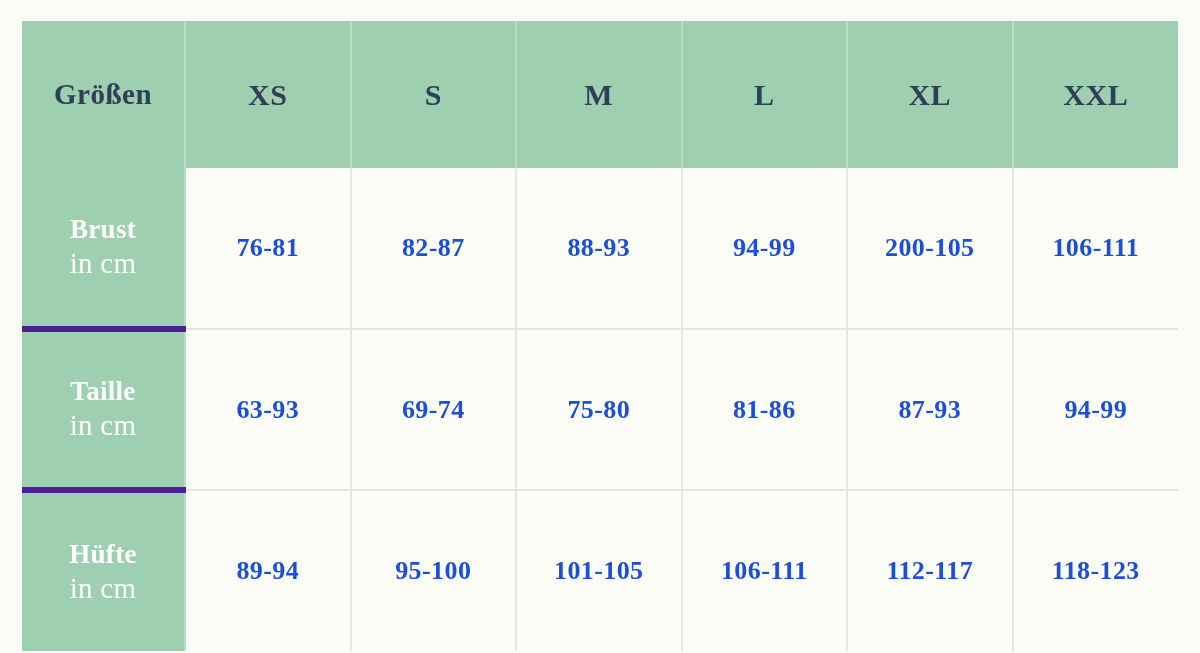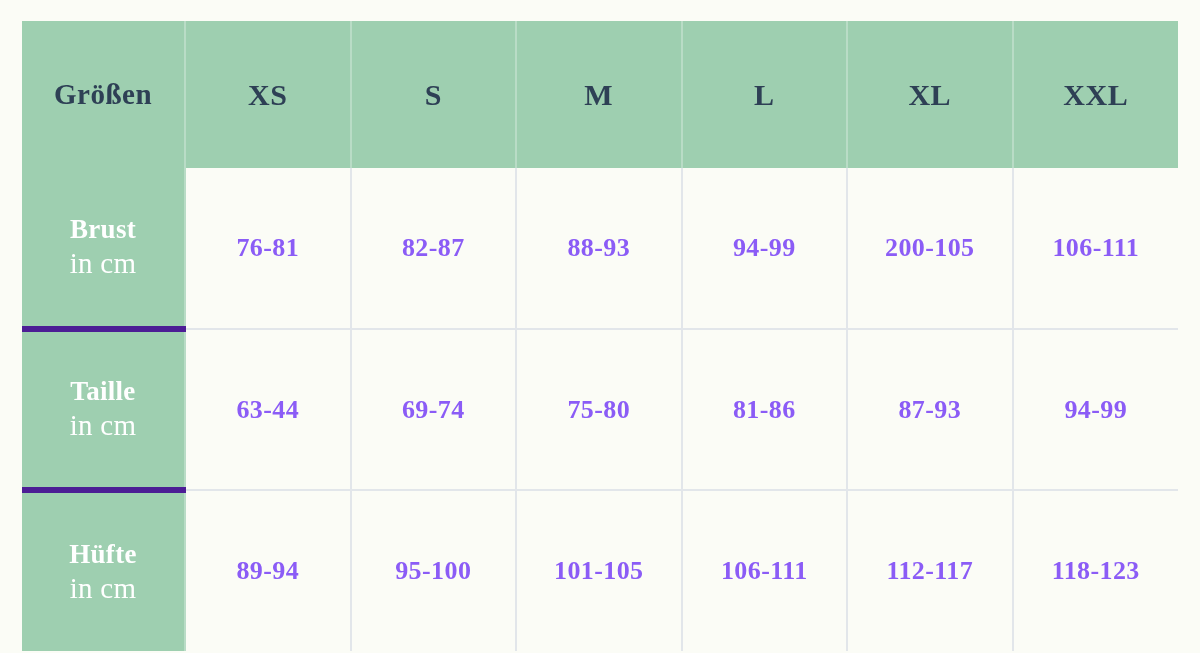--- a/index.html
+++ b/index.html
@@ -77,21 +77,21 @@
   td.row-label .label-sub {
     display: block;
     font-size: 29px;
     font-weight: normal;
     line-height: 1.2;
     letter-spacing: 0.3px;
   }
 
   td.value-cell {
     background: #fbfcf6;
-    color: #8b5cf6;
+    color: #1d4ed8;
     text-align: center;
     vertical-align: middle;
     font-size: 26px;
     font-weight: bold;
     letter-spacing: 0.4px;
     padding: 0;
     border-right: 2px solid #e2e6ea;
     border-top: 2px solid #e2e6ea;
   }
   td.value-cell:last-child { border-right: none; }
@@ -138,21 +138,21 @@
         <td class="value-cell">94-99</td>
         <td class="value-cell">200-105</td>
         <td class="value-cell">106-111</td>
       </tr>
 
       <tr>
         <td class="row-label">
           <span class="label-main">Taille</span>
           <span class="label-sub">in cm</span>
         </td>
-        <td class="value-cell">63-44</td>
+        <td class="value-cell">63-93</td>
         <td class="value-cell">69-74</td>
         <td class="value-cell">75-80</td>
         <td class="value-cell">81-86</td>
         <td class="value-cell">87-93</td>
         <td class="value-cell">94-99</td>
       </tr>
 
       <tr>
         <td class="row-label">
           <span class="label-main">Hüfte</span>

